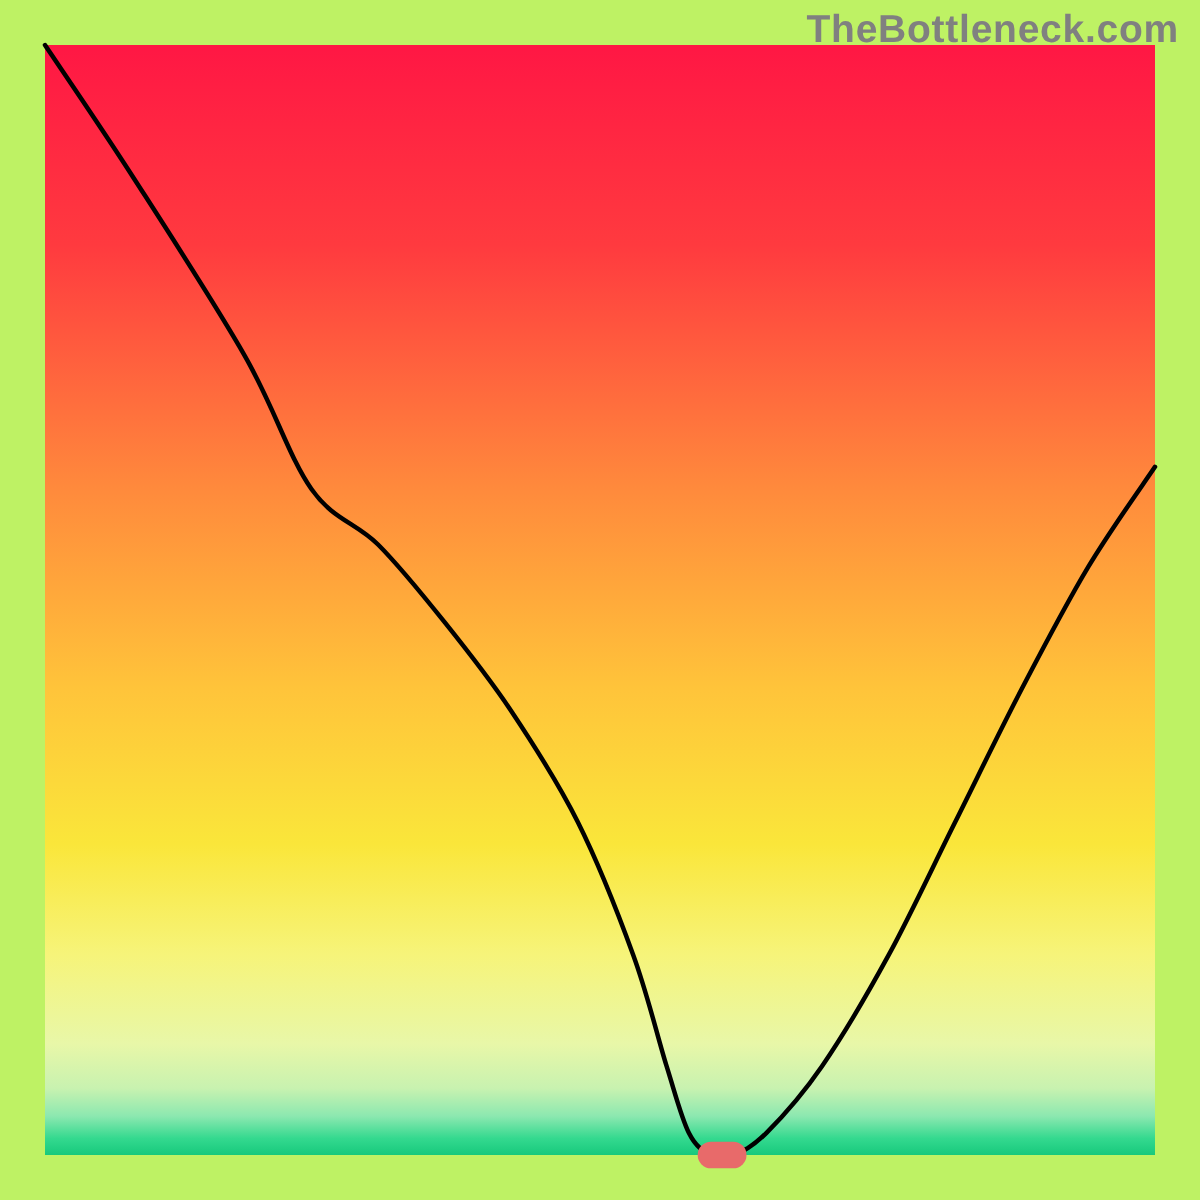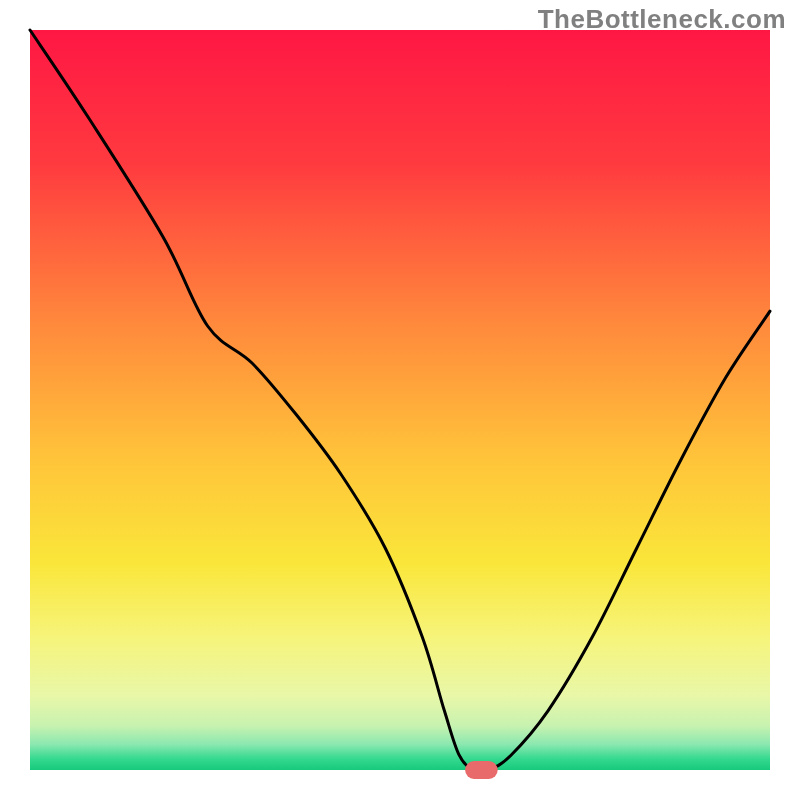--- a/index.html
+++ b/index.html
@@ -7,21 +7,21 @@
     padding: 0;
     width: 800px;
     height: 800px;
     background: #000;
     overflow: hidden;
   }
   .frame {
     position: relative;
     width: 800px;
     height: 800px;
-    background: #ffffff;
+    background: #bef264;
   }
   .watermark {
     position: absolute;
     top: 4px;
     right: 14px;
     font-family: Arial, Helvetica, sans-serif;
     font-size: 26px;
     font-weight: 600;
     color: #808080;
     letter-spacing: 0.5px;

